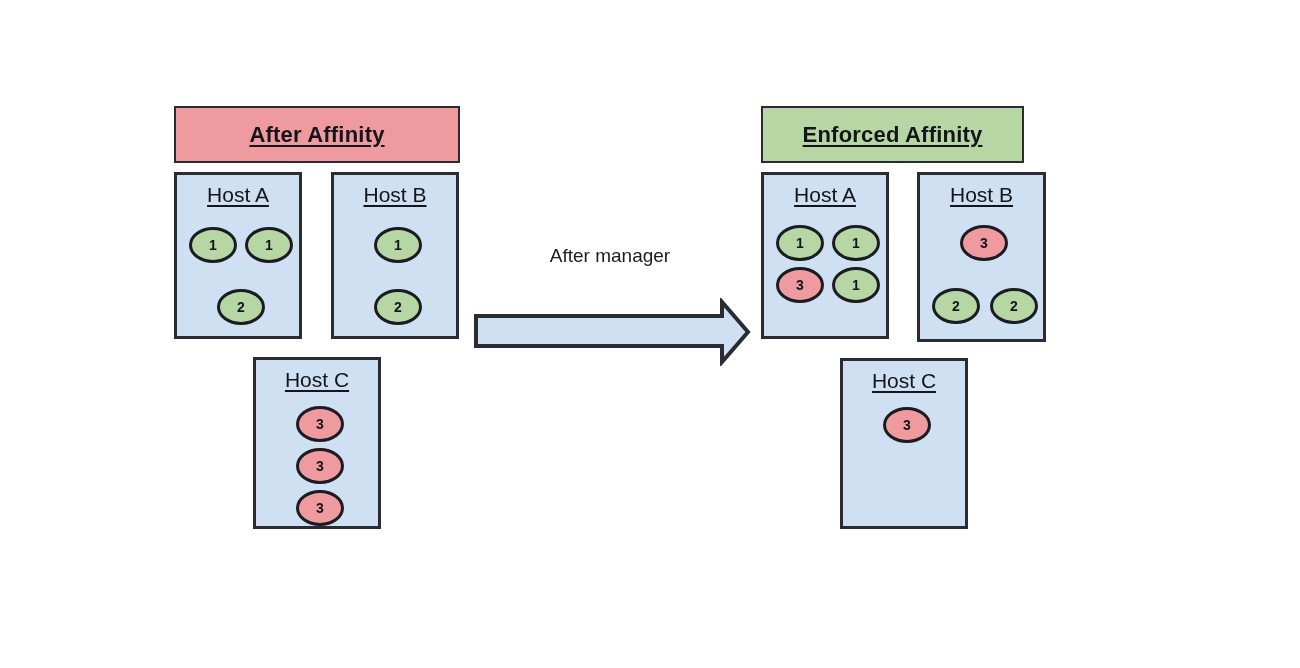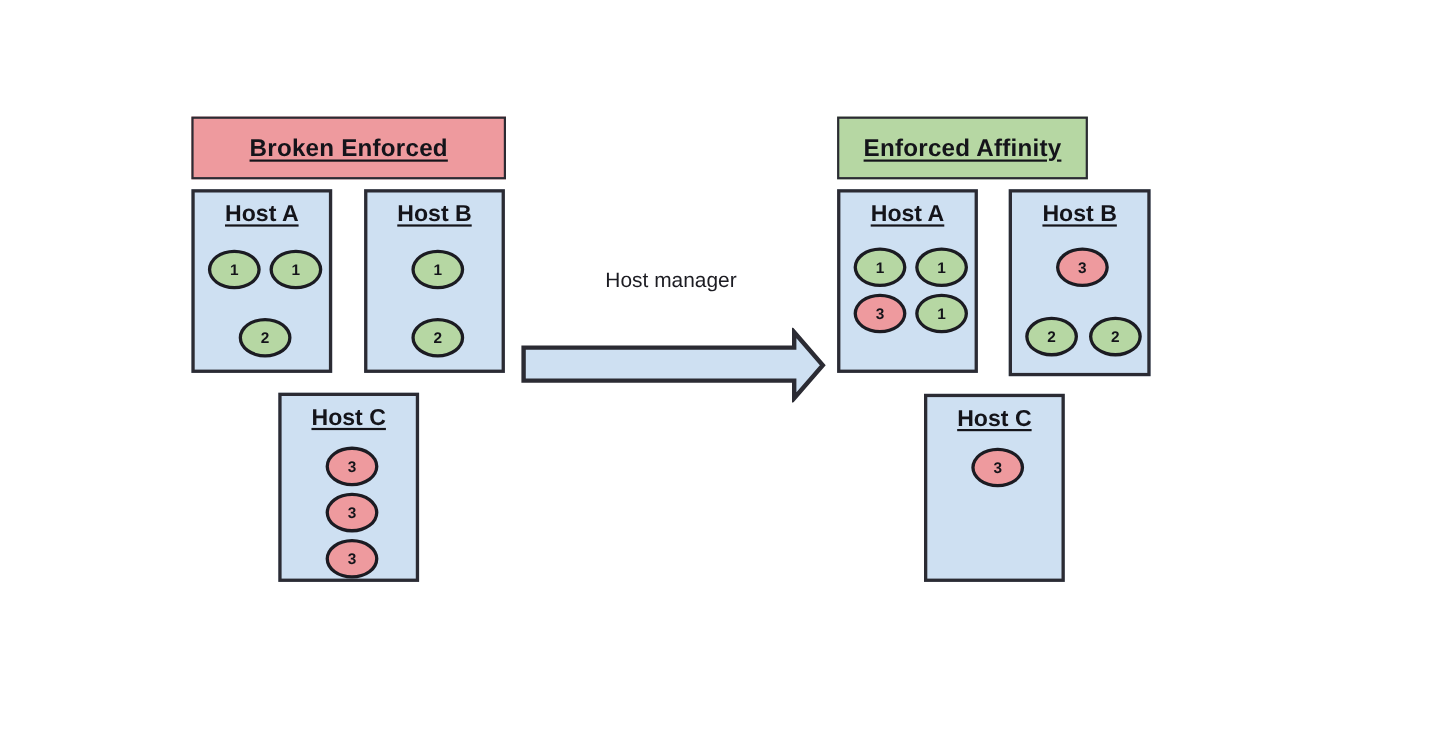--- a/index.html
+++ b/index.html
@@ -45,21 +45,20 @@
     position: absolute;
     top: 8px;
     left: 0;
     right: 0;
     text-align: center;
     font-size: 21px;
     color: #14141a;
     text-decoration: underline;
     text-underline-offset: 3px;
     white-space: nowrap;
-    font-weight: bold;
   }
 
   
   .vm {
     position: absolute;
     box-sizing: border-box;
     border-radius: 50%;
     border: 3px solid #1b1b22;
     display: flex;
     align-items: center;
@@ -92,21 +91,21 @@
     line-height: 26px;
     color: #1c1c22;
   }
   #arrow-caption .cap-line { display: block; }
 </style>
 </head>
 <body>
 
 <div id="canvas">
 
-  <div class="panel-header" id="header-broken" style="left:174px; top:106px; width:286px; height:57px; background:#ee9a9e;">Broken Enforced</div>
+  <div class="panel-header" id="header-broken" style="left:174px; top:106px; width:286px; height:57px; background:#ee9a9e;">After Affinity</div>
 
   <div class="host-box" style="left:174px; top:172px; width:128px; height:167px;">
     <div class="host-label">Host A</div>
     <div class="vm vm-green" style="left:12px; top:52px; width:48px; height:36px;">1</div>
     <div class="vm vm-green" style="left:68px; top:52px; width:48px; height:36px;">1</div>
     <div class="vm vm-green" style="left:40px; top:114px; width:48px; height:36px;">2</div>
   </div>
 
   <div class="host-box" style="left:331px; top:172px; width:128px; height:167px;">
     <div class="host-label">Host B</div>
@@ -115,30 +114,30 @@
   </div>
 
   <div class="host-box" style="left:253px; top:357px; width:128px; height:172px;">
     <div class="host-label">Host C</div>
     <div class="vm vm-red" style="left:40px; top:46px; width:48px; height:36px;">3</div>
     <div class="vm vm-red" style="left:40px; top:88px; width:48px; height:36px;">3</div>
     <div class="vm vm-red" style="left:40px; top:130px; width:48px; height:36px;">3</div>
   </div>
 
   <div id="arrow-caption">
-    <span class="cap-line">Host manager</span>
+    <span class="cap-line">After manager</span>
   </div>
 
   <div id="arrow-wrap">
     <svg width="280" height="68" viewBox="0 0 280 68">
       <polygon points="4,18 250,18 250,4 276,34 250,64 250,48 4,48" fill="#cee0f2" stroke="#2b2b33" stroke-width="4" stroke-linejoin="miter"></polygon>
     </svg>
   </div>
 
-  <div class="panel-header" id="header-enforced" style="left:761px; top:106px; width:228px; height:57px; background:#b6d7a3;">Enforced Affinity</div>
+  <div class="panel-header" id="header-enforced" style="left:761px; top:106px; width:263px; height:57px; background:#b6d7a3;">Enforced Affinity</div>
 
   <div class="host-box" style="left:761px; top:172px; width:128px; height:167px;">
     <div class="host-label">Host A</div>
     <div class="vm vm-green" style="left:12px; top:50px; width:48px; height:36px;">1</div>
     <div class="vm vm-green" style="left:68px; top:50px; width:48px; height:36px;">1</div>
     <div class="vm vm-red" style="left:12px; top:92px; width:48px; height:36px;">3</div>
     <div class="vm vm-green" style="left:68px; top:92px; width:48px; height:36px;">1</div>
   </div>
 
   <div class="host-box" style="left:917px; top:172px; width:129px; height:170px;">

